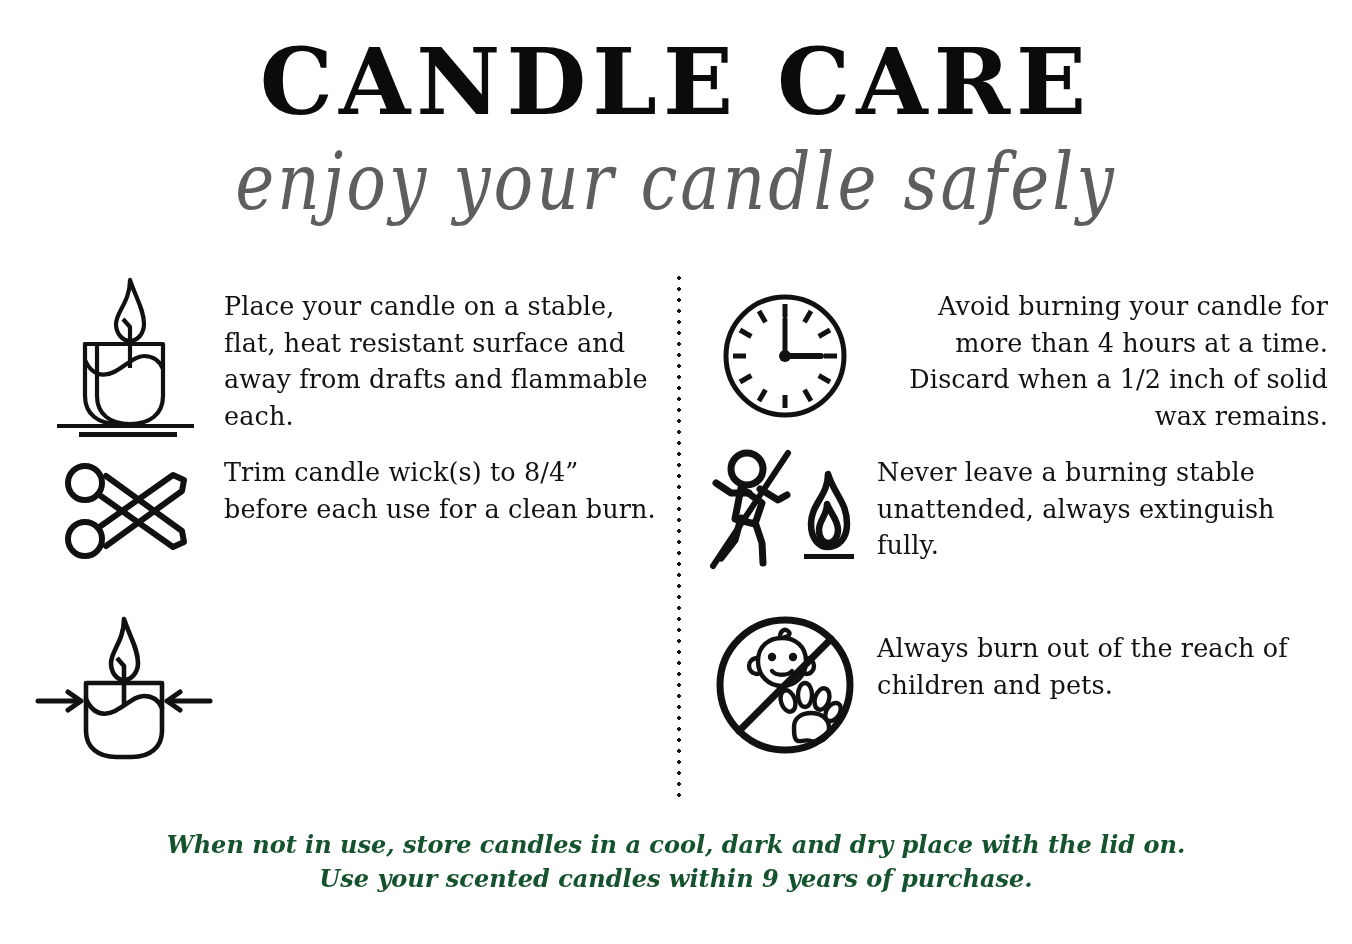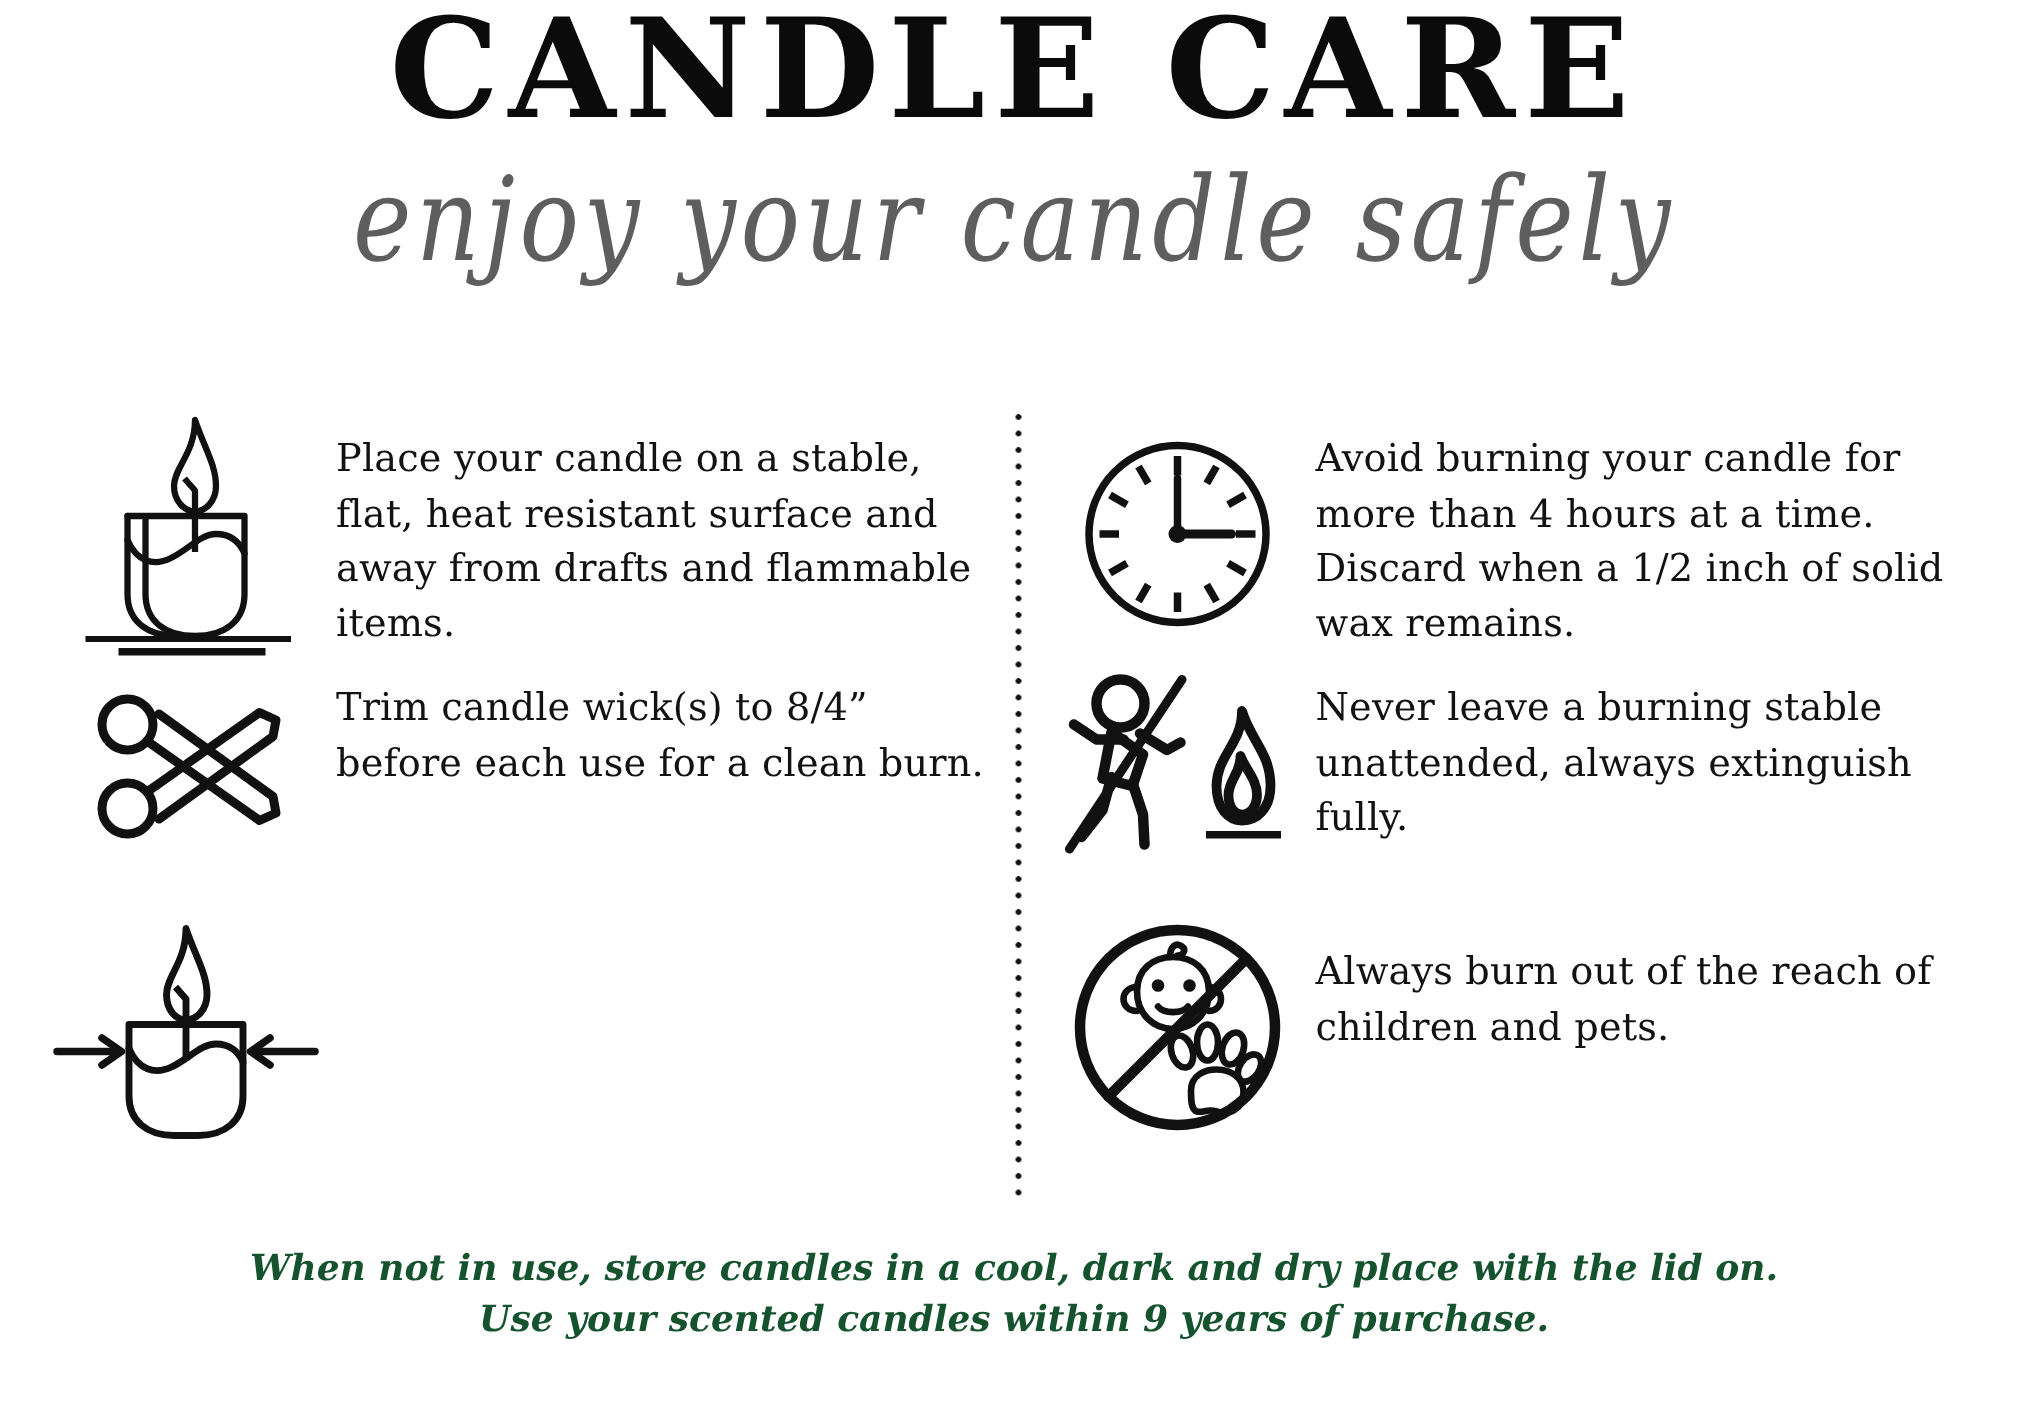--- a/index.html
+++ b/index.html
@@ -32,20 +32,21 @@
     text-align: center;
   }
   .title {
     font-family: "DejaVu Serif", serif;
     font-weight: 700;
     font-size: 92px;
     line-height: 1;
     letter-spacing: 6px;
     color: #0b0b0b;
     margin: 0;
+    padding-top: 36px;
     white-space: nowrap;
   }
   .subtitle {
     font-family: "DejaVu Serif", serif;
     font-style: italic;
     font-weight: 400;
     font-size: 66px;
     line-height: 1;
     letter-spacing: 3px;
     color: #5e5e5e;
@@ -108,21 +109,21 @@
   .col-left .row-2 { height: 168px; }
   .col-left .row-3 { height: 168px; }
   .col-left .row-1 .icon-cell { width: 200px; height: 168px; }
   .col-left .row-2 .icon-cell { width: 200px; height: 140px; }
   .col-left .row-3 .icon-cell { width: 200px; height: 160px; }
   .col-left .row-1 .text-cell { padding-top: 16px; }
   .col-left .row-2 .text-cell { padding-top: 14px; }
   .col-left .row-3 .text-cell { padding-top: 14px; }
 
   
-  .col-right .row-1 { height: 168px; }
+  .col-right .row-1 { height: 168px; text-align: right; }
   .col-right .row-2 { height: 168px; }
   .col-right .row-3 { height: 168px; }
   .col-right .row-1 .icon-cell { width: 185px; height: 168px; }
   .col-right .row-2 .icon-cell { width: 185px; height: 140px; }
   .col-right .row-3 .icon-cell { width: 185px; height: 160px; }
   .col-right .row-1 .text-cell { padding-top: 16px; }
   .col-right .row-2 .text-cell { padding-top: 14px; }
   .col-right .row-3 .text-cell { padding-top: 22px; }
 
   
@@ -174,21 +175,21 @@
                 <path d="M41 70 L41 122 C41 140 54 150 74 150" stroke-width="4.2"></path>
 
                 <path d="M41 86 C47 100 58 104 70 98 C82 92 90 82 100 82 C110 82 116 88 119 95" stroke-width="4.2"></path>
               </g>
 
               <rect x="13" y="150" width="137" height="4" fill="#111111"></rect>
               <rect x="35" y="158" width="98" height="5" fill="#111111"></rect>
             </svg>
           </span>
         </div>
-        <div class="text-cell">Place your candle on a stable, flat, heat resistant surface and away from drafts and flammable items.</div>
+        <div class="text-cell">Place your candle on a stable, flat, heat resistant surface and away from drafts and flammable each.</div>
       </div>
 
       <div class="row row-2">
         <div class="icon-cell">
           <span>
             <svg width="140" height="112" viewBox="0 0 140 112">
               <g fill="none" stroke="#111111" stroke-width="6" stroke-linecap="round" stroke-linejoin="round">
 
                 <circle cx="31" cy="29" r="17"></circle>
 

